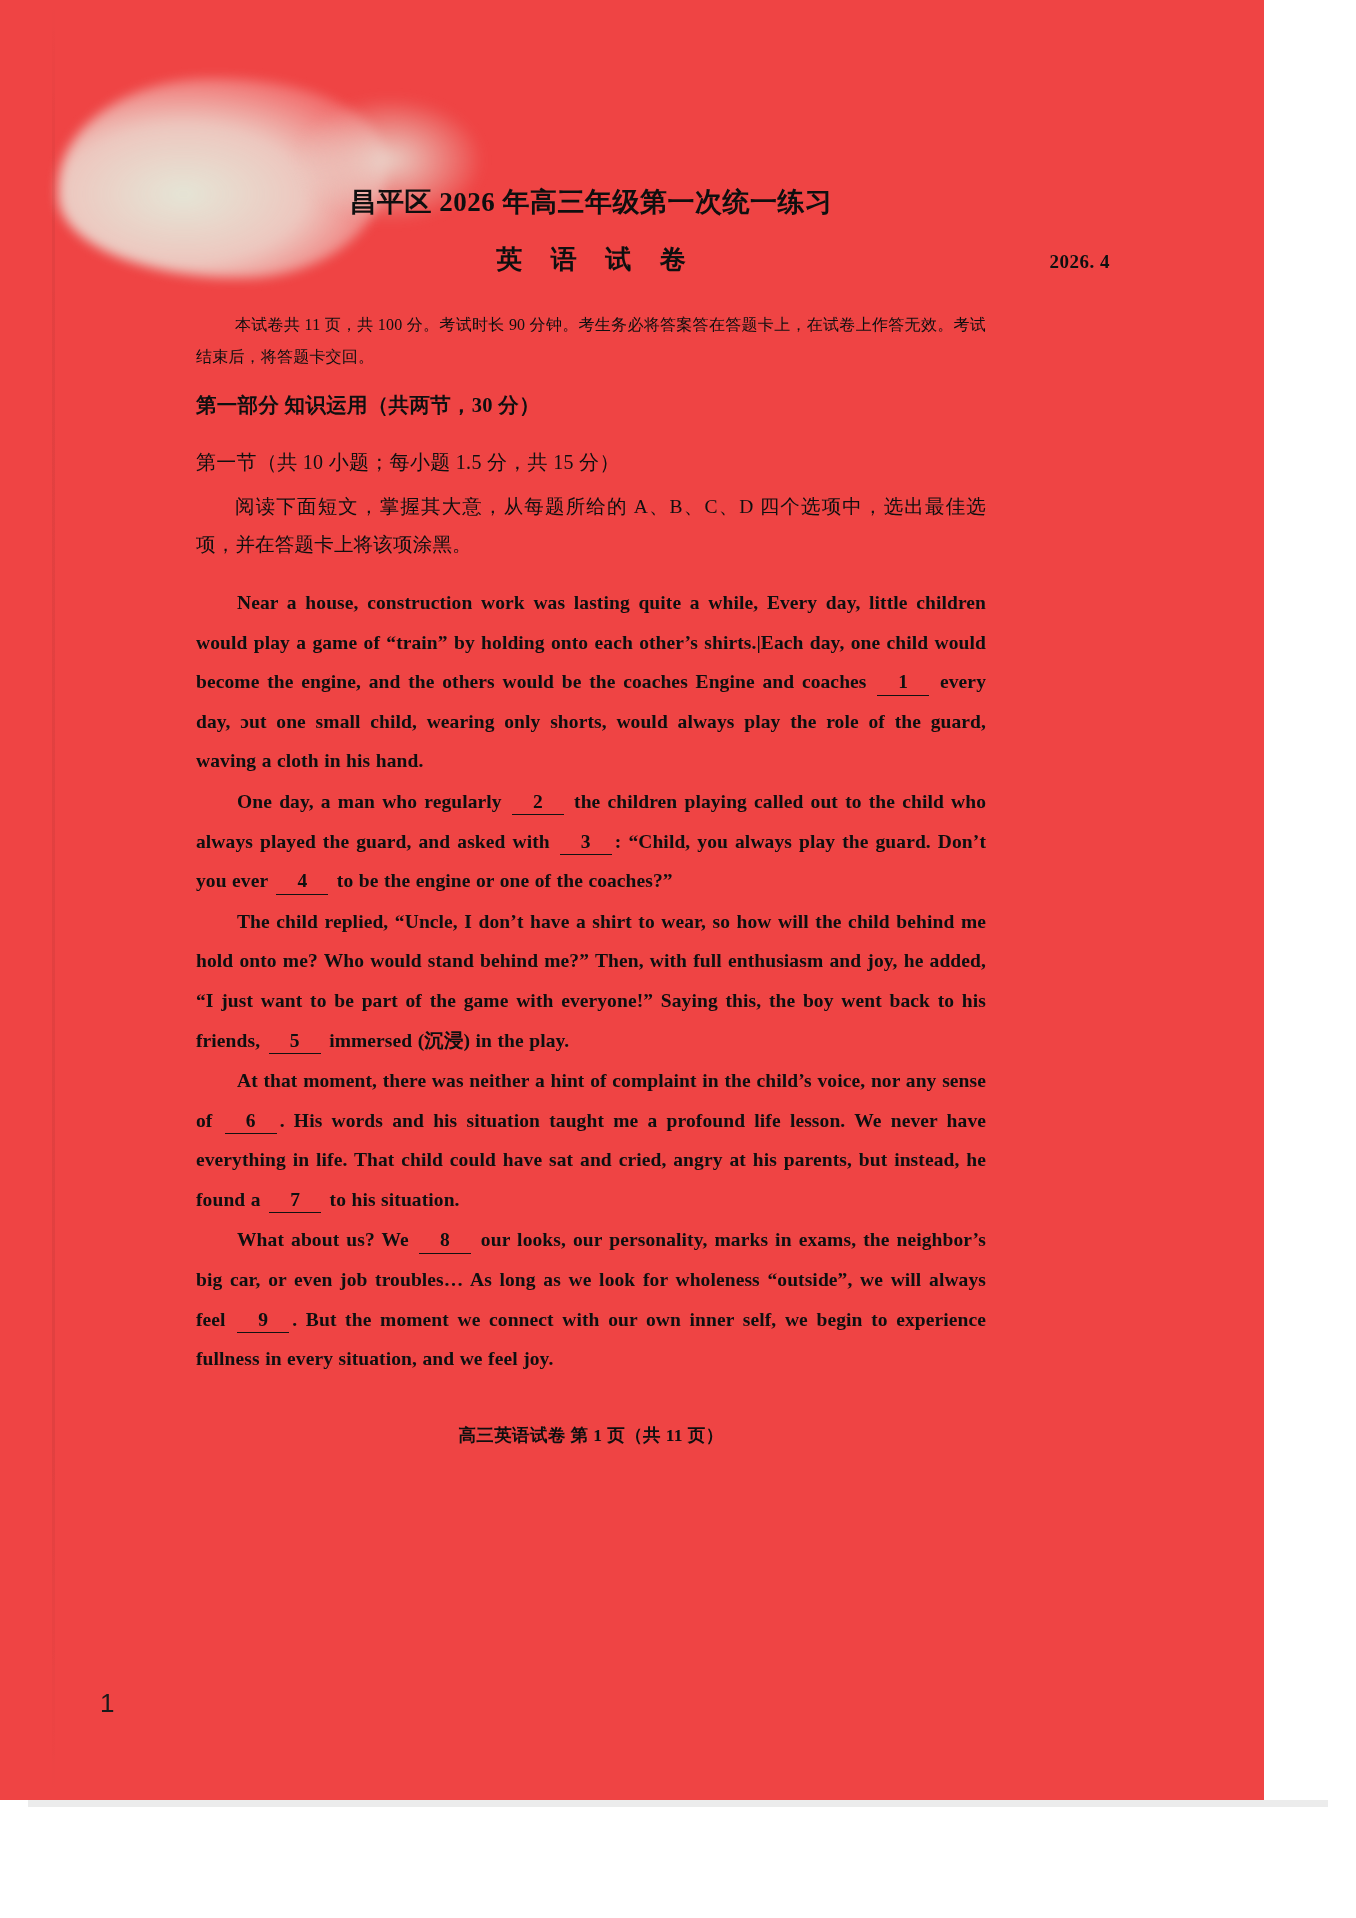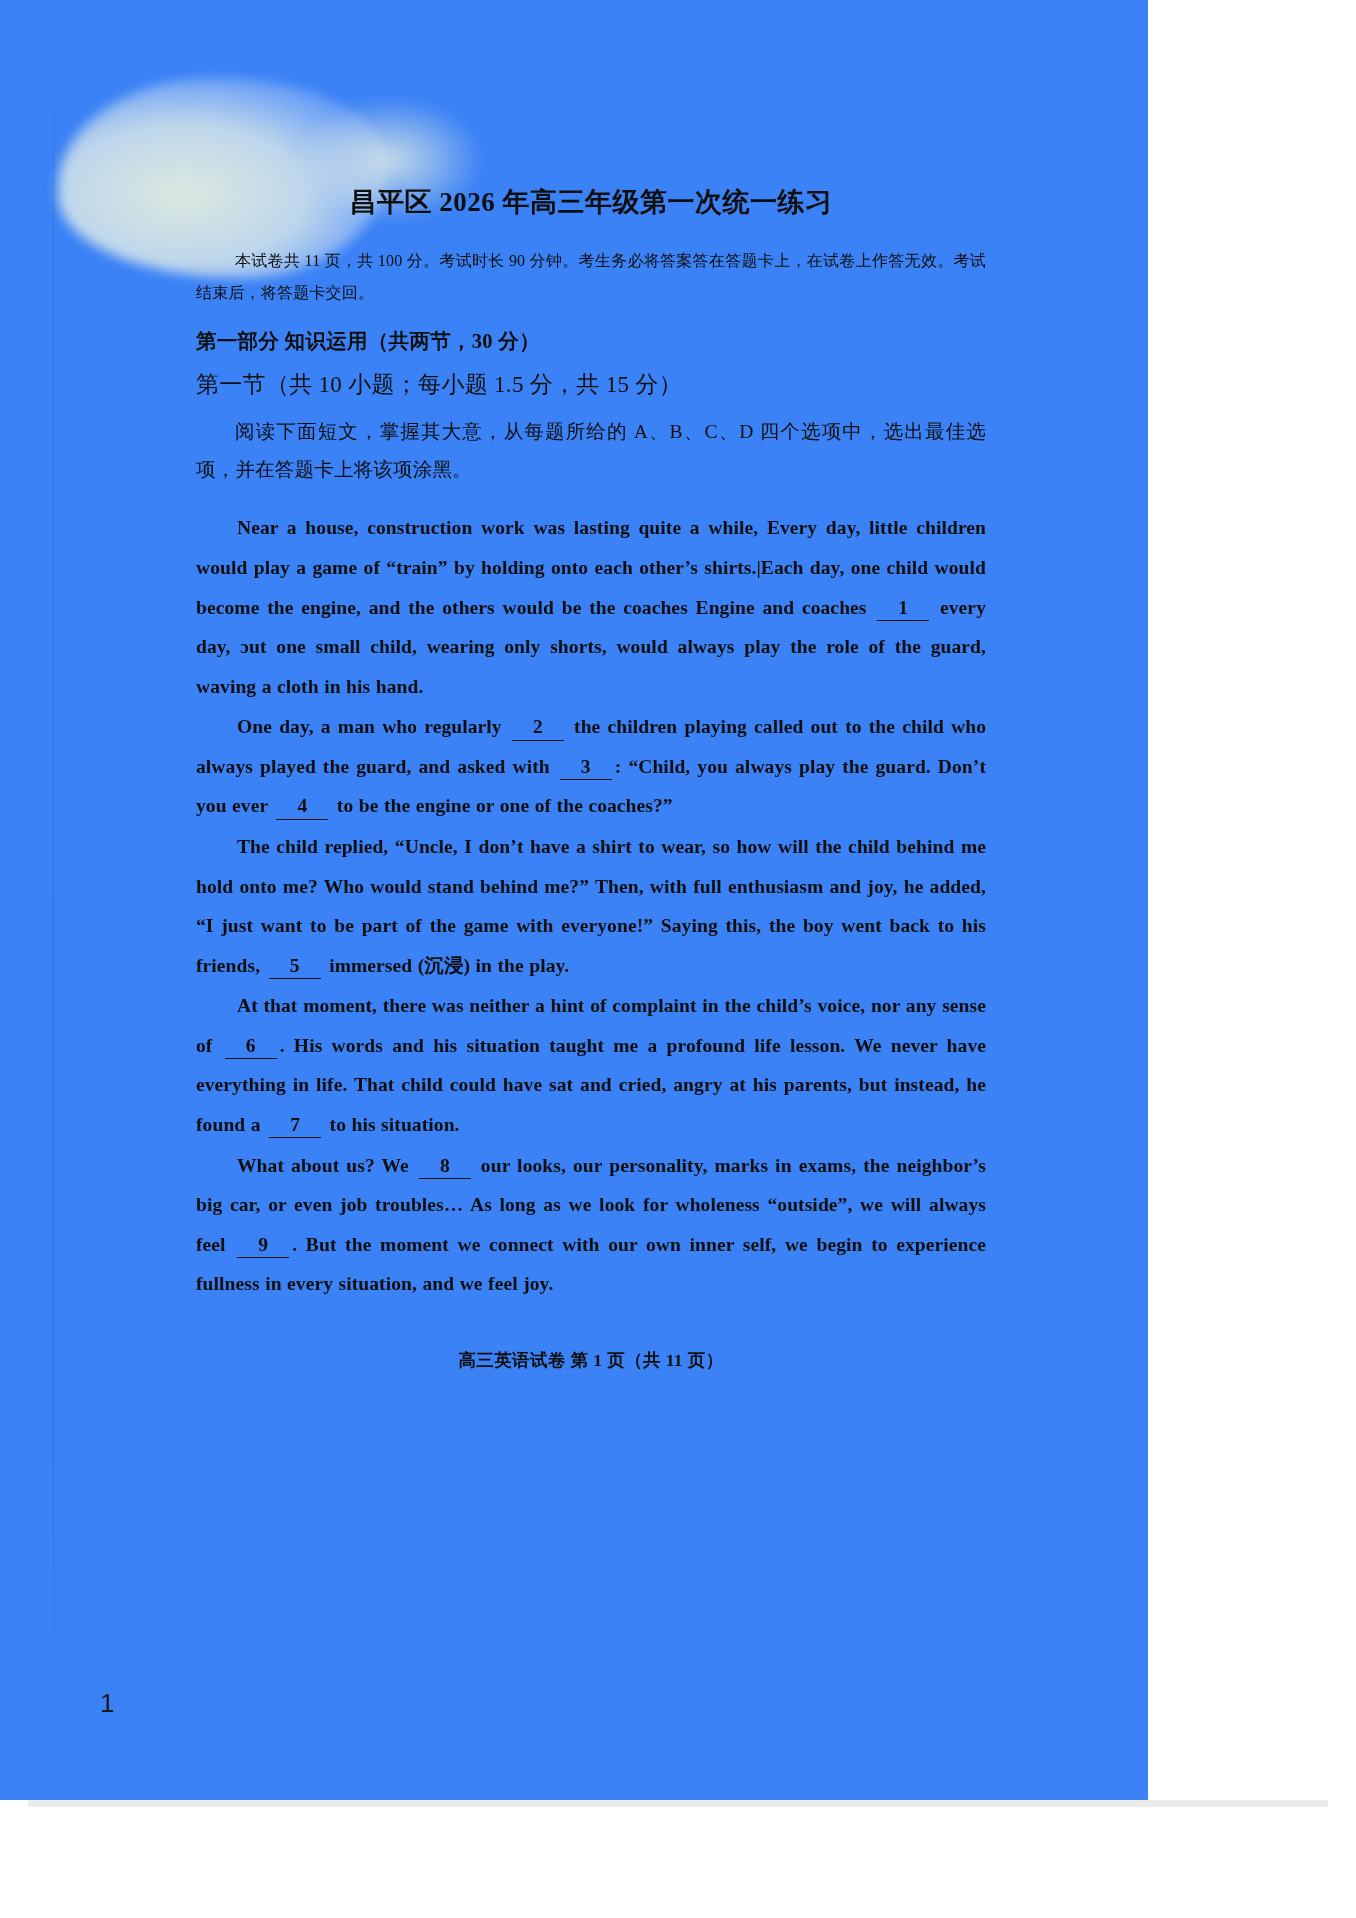--- a/index.html
+++ b/index.html
@@ -14,23 +14,23 @@
     font-family: "Liberation Serif", "DejaVu Serif", serif;
     color: #0f0f0f;
     overflow: hidden;
   }
 
   
   .page-sheet {
     position: absolute;
     left: 0;
     top: 0;
-    width: 1148px;
+    width: 1264px;
     height: 1800px;
-    background: #3b82f6;
+    background: #ef4444;
     box-sizing: border-box;
   }
 
   
   .scan-smudge {
     position: absolute;
     left: 58px;
     top: 78px;
     width: 330px;
     height: 200px;
@@ -126,22 +126,22 @@
   }
 
   .part-heading {
     font-size: 20.5px;
     font-weight: 700;
     line-height: 1.7;
     letter-spacing: 0.3px;
   }
 
   .section-line {
-    margin-top: 6px;
-    font-size: 23px;
+    margin-top: 22px;
+    font-size: 20px;
     line-height: 1.75;
     letter-spacing: 0.3px;
   }
 
   .section-instruction {
     margin-top: 8px;
     font-size: 19.5px;
     line-height: 1.95;
     text-indent: 39px;
     text-align: justify;
@@ -202,20 +202,24 @@
 <div class="page-sheet">
 
   <div class="scan-smudge"></div>
   <div class="scan-smudge2"></div>
   <div class="scan-edge"></div>
 
   <div class="content">
 
     <h1 class="doc-title">昌平区 2026 年高三年级第一次统一练习</h1>
 
+    <div class="subtitle-row">
+      <div class="doc-subtitle">英 语 试 卷</div>
+      <div class="doc-date">2026. 4</div>
+    </div>
 
     <p class="exam-note">本试卷共 11 页，共 100 分。考试时长 90 分钟。考生务必将答案答在答题卡上，在试卷上作答无效。考试结束后，将答题卡交回。</p>
 
     <div class="part-heading">第一部分 知识运用（共两节，30 分）</div>
 
     <div class="section-line">第一节（共 10 小题；每小题 1.5 分，共 15 分）</div>
 
     <p class="section-instruction">阅读下面短文，掌握其大意，从每题所给的 A、B、C、D 四个选项中，选出最佳选项，并在答题卡上将该项涂黑。</p>
 
     <div class="passage">

